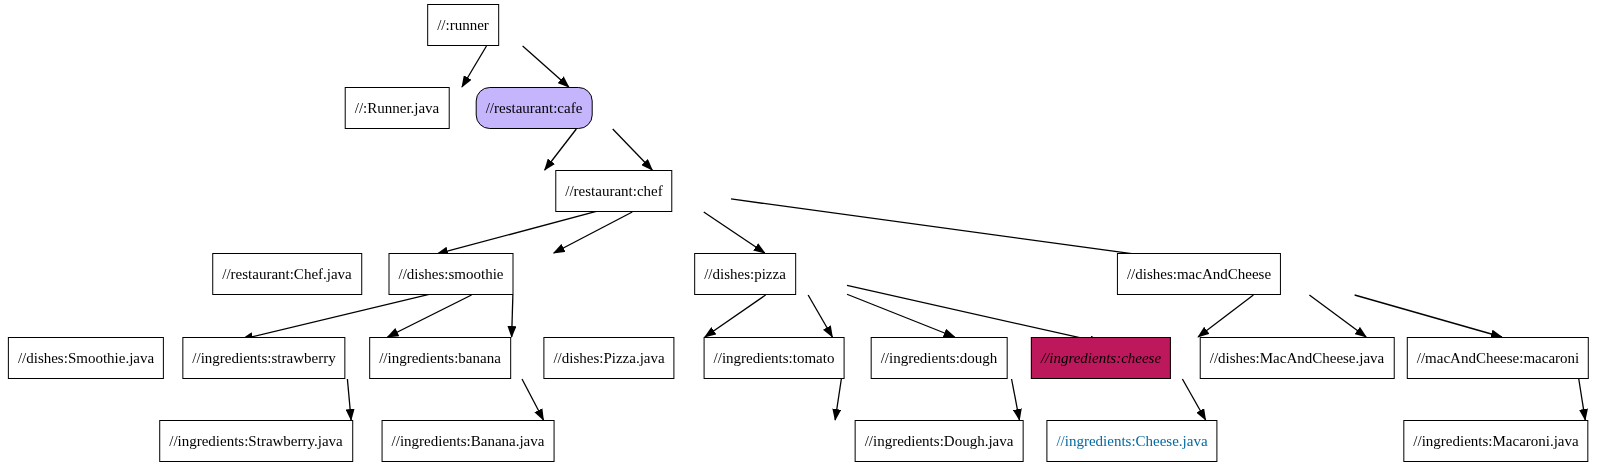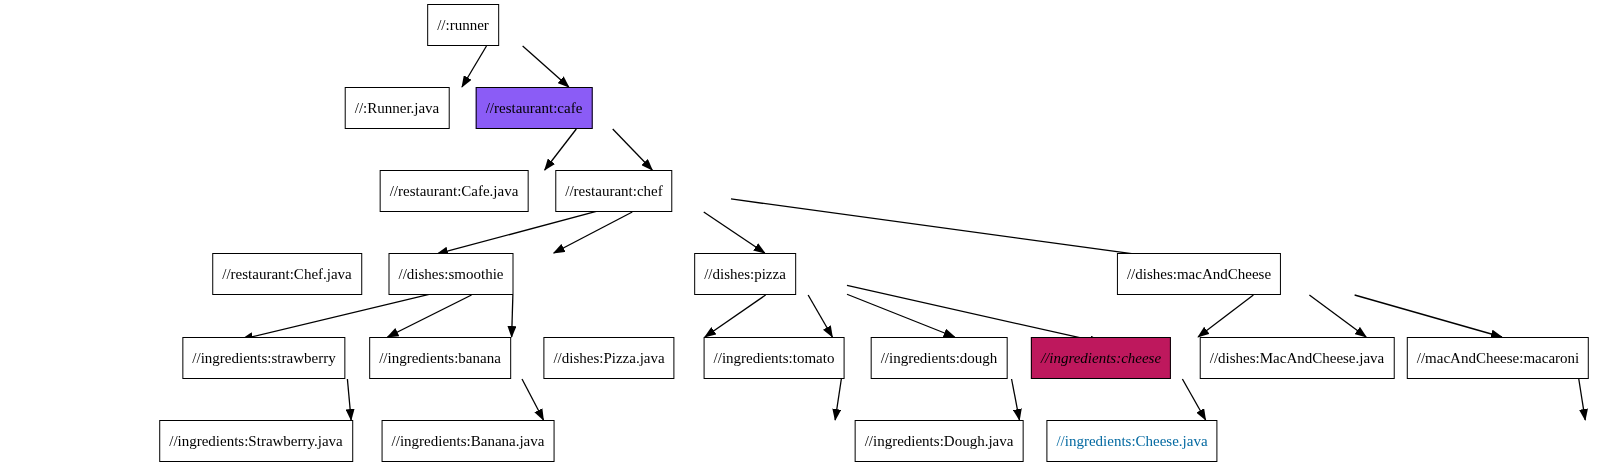--- a/index.html
+++ b/index.html
@@ -69,32 +69,33 @@
       <line x1="1309.375" y1="295" x2="1366.125" y2="337" stroke="#000000" stroke-width="1.3" marker-end="url(#arrowhead)"></line>
       <line x1="1354.625" y1="295" x2="1501.875" y2="337" stroke="#000000" stroke-width="1.3" marker-end="url(#arrowhead)"></line>
       <line x1="841.3373493975904" y1="379" x2="835.1626506024096" y2="420" stroke="#000000" stroke-width="1.3" marker-end="url(#arrowhead)"></line>
       <line x1="1011.5481927710844" y1="379" x2="1019.4518072289156" y2="420" stroke="#000000" stroke-width="1.3" marker-end="url(#arrowhead)"></line>
       <line x1="1182.3915662650602" y1="379" x2="1205.6084337349398" y2="420" stroke="#000000" stroke-width="1.3" marker-end="url(#arrowhead)"></line>
       <line x1="1578.789156626506" y1="379" x2="1585.210843373494" y2="420" stroke="#000000" stroke-width="1.3" marker-end="url(#arrowhead)"></line>
     </svg>
 
 <div class="node" style="left: 463px; top: 4px; border-color: rgb(0, 0, 0); background: rgb(255, 255, 255); color: rgb(0, 0, 0);">//:runner</div>
     <div class="node" style="left: 397px; top: 87px; border-color: rgb(0, 0, 0); background: rgb(255, 255, 255); color: rgb(0, 0, 0);">//:Runner.java</div>
-    <div class="node" style="left: 534px; top: 87px; border-color: rgb(0, 0, 0); background: #8b5cf6; color: rgb(0, 0, 0);">//restaurant:cafe</div>
-    <div class="node" style="left: 454px; top: 170px; border-color: rgb(0, 0, 0); background: rgb(255, 255, 255); color: rgb(0, 0, 0);">//restaurant:Cafe.java</div>
+    <div class="node" style="left: 534px; top: 87px; border-color: rgb(0, 0, 0); background: #c4b5fd; color: rgb(0, 0, 0); border-radius: 14px;">//restaurant:cafe</div>
     <div class="node" style="left: 614px; top: 170px; border-color: rgb(0, 0, 0); background: rgb(255, 255, 255); color: rgb(0, 0, 0);">//restaurant:chef</div>
     <div class="node" style="left: 287px; top: 253px; border-color: rgb(0, 0, 0); background: rgb(255, 255, 255); color: rgb(0, 0, 0);">//restaurant:Chef.java</div>
     <div class="node" style="left: 451px; top: 253px; border-color: rgb(0, 0, 0); background: rgb(255, 255, 255); color: rgb(0, 0, 0);">//dishes:smoothie</div>
     <div class="node" style="left: 745px; top: 253px; border-color: rgb(0, 0, 0); background: rgb(255, 255, 255); color: rgb(0, 0, 0);">//dishes:pizza</div>
     <div class="node" style="left: 1199px; top: 253px; border-color: rgb(0, 0, 0); background: rgb(255, 255, 255); color: rgb(0, 0, 0);">//dishes:macAndCheese</div>
+    <div class="node" style="left: 86px; top: 337px; border-color: rgb(0, 0, 0); background: rgb(255, 255, 255); color: rgb(0, 0, 0);">//dishes:Smoothie.java</div>
     <div class="node" style="left: 264px; top: 337px; border-color: rgb(0, 0, 0); background: rgb(255, 255, 255); color: rgb(0, 0, 0);">//ingredients:strawberry</div>
     <div class="node" style="left: 440px; top: 337px; border-color: rgb(0, 0, 0); background: rgb(255, 255, 255); color: rgb(0, 0, 0);">//ingredients:banana</div>
     <div class="node" style="left: 609px; top: 337px; border-color: rgb(0, 0, 0); background: rgb(255, 255, 255); color: rgb(0, 0, 0);">//dishes:Pizza.java</div>
     <div class="node" style="left: 774px; top: 337px; border-color: rgb(0, 0, 0); background: rgb(255, 255, 255); color: rgb(0, 0, 0);">//ingredients:tomato</div>
     <div class="node" style="left: 939px; top: 337px; border-color: rgb(0, 0, 0); background: rgb(255, 255, 255); color: rgb(0, 0, 0);">//ingredients:dough</div>
     <div class="node" style="left: 1101px; top: 337px; border-color: rgb(0, 0, 0); background: #be185d; color: rgb(0, 0, 0); font-style: italic;">//ingredients:cheese</div>
     <div class="node" style="left: 1297px; top: 337px; border-color: rgb(0, 0, 0); background: rgb(255, 255, 255); color: #000000;">//dishes:MacAndCheese.java</div>
     <div class="node" style="left: 1498px; top: 337px; border-color: rgb(0, 0, 0); background: rgb(255, 255, 255); color: rgb(0, 0, 0);">//macAndCheese:macaroni</div>
     <div class="node" style="left: 256px; top: 420px; border-color: rgb(0, 0, 0); background: rgb(255, 255, 255); color: rgb(0, 0, 0);">//ingredients:Strawberry.java</div>
     <div class="node" style="left: 468px; top: 420px; border-color: rgb(0, 0, 0); background: rgb(255, 255, 255); color: rgb(0, 0, 0);">//ingredients:Banana.java</div>
     <div class="node" style="left: 939px; top: 420px; border-color: rgb(0, 0, 0); background: rgb(255, 255, 255); color: rgb(0, 0, 0);">//ingredients:Dough.java</div>
     <div class="node" style="left: 1132px; top: 420px; border-color: rgb(0, 0, 0); background: rgb(255, 255, 255); color: #0369a1;">//ingredients:Cheese.java</div>
+    <div class="node" style="left: 1496px; top: 420px; border-color: rgb(0, 0, 0); background: rgb(255, 255, 255); color: rgb(0, 0, 0);">//ingredients:Macaroni.java</div>
   </div>
 
 </body></html>

